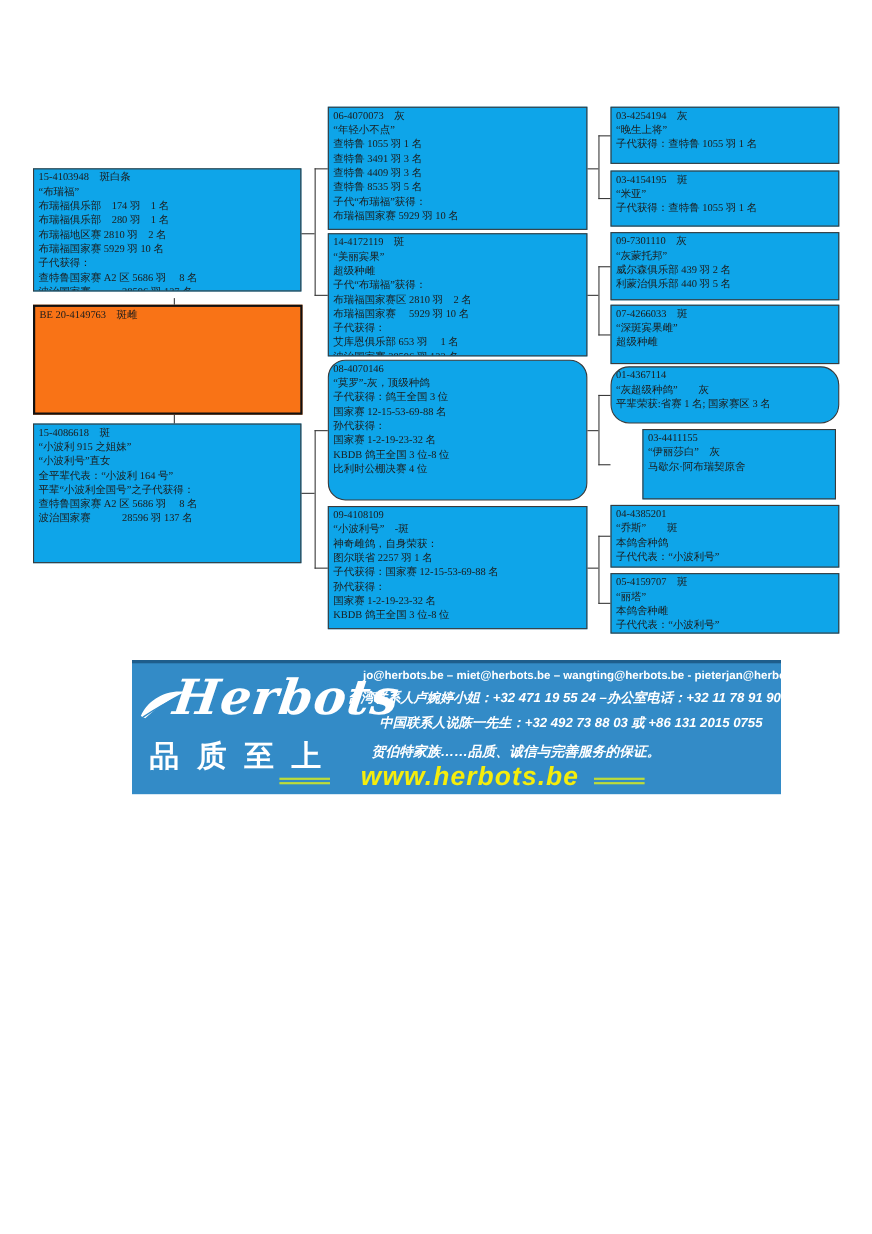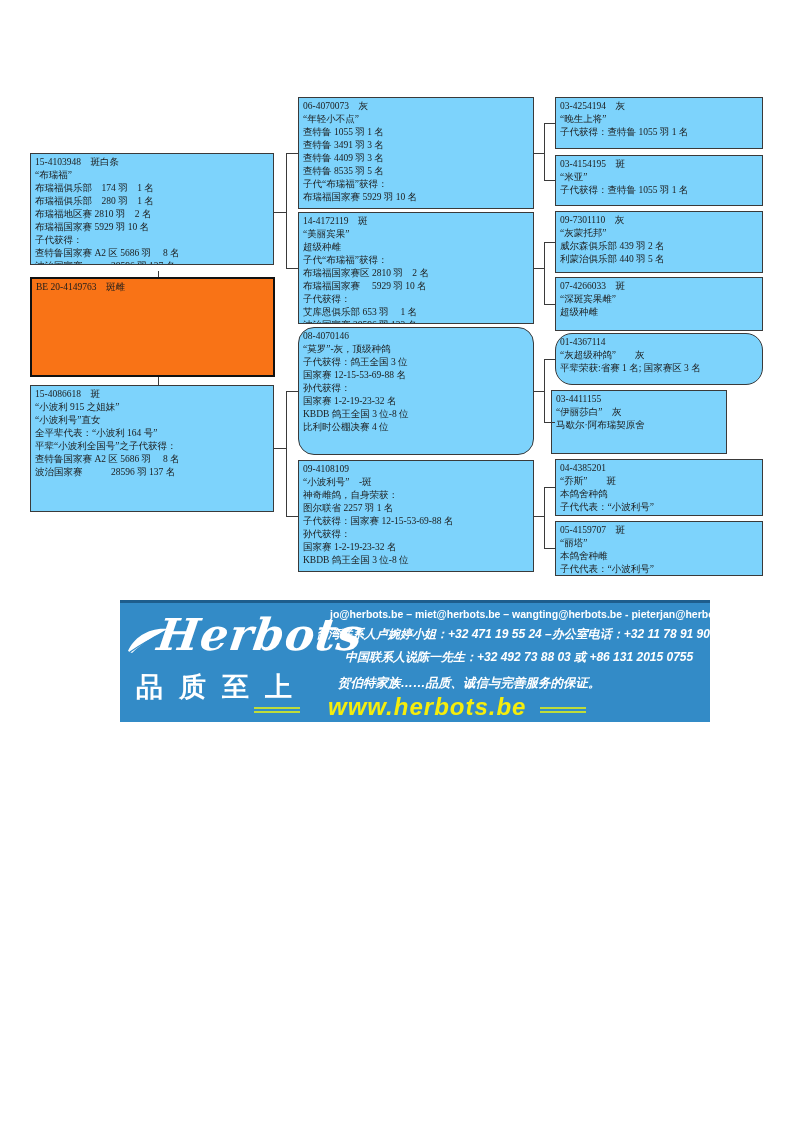--- a/index.html
+++ b/index.html
@@ -1,21 +1,21 @@
 <!DOCTYPE html>
 <html><head>
 <meta charset="utf-8">
 <style>
   html,body{margin:0;padding:0;}
   body{
     width:793px;height:1122px;position:relative;background:#ffffff;
     font-family:"Liberation Serif","DejaVu Serif",serif;
   }
   .box{
-    position:absolute;background:#7dd3fc;border:1px solid #3a3a3a;
+    position:absolute;background:#0ea5e9;border:1px solid #3a3a3a;
     box-sizing:border-box;padding:2px 4px;overflow:hidden;
   }
   .box-text{
     font-size:9.5px;line-height:13px;color:#1c1c1c;white-space:pre-wrap;
   }
   .box.subject{
     background:#f97316;border:2px solid #111;
   }
   .line{position:absolute;background:#3a3a3a;}
   .line.h{height:1px;}
@@ -160,21 +160,21 @@
 “深斑宾果雌”
 超级种雌</div>
 </div>
 
 <div class="box" style="left:555px;top:333px;width:208px;height:52px;border-radius:17px;">
   <div class="box-text">01-4367114
 “灰超级种鸽”　　灰
 平辈荣获:省赛 1 名; 国家赛区 3 名</div>
 </div>
 
-<div class="box" style="left:551px;top:390px;width:176px;height:64px;">
+<div class="box" style="left:584px;top:390px;width:176px;height:64px;">
   <div class="box-text">03-4411155
 “伊丽莎白”　灰
 马歇尔·阿布瑞契原舍</div>
 </div>
 
 <div class="box" style="left:555px;top:459px;width:208px;height:57px;">
   <div class="box-text">04-4385201
 “乔斯”　　斑
 本鸽舍种鸽
 子代代表：“小波利号”</div>

